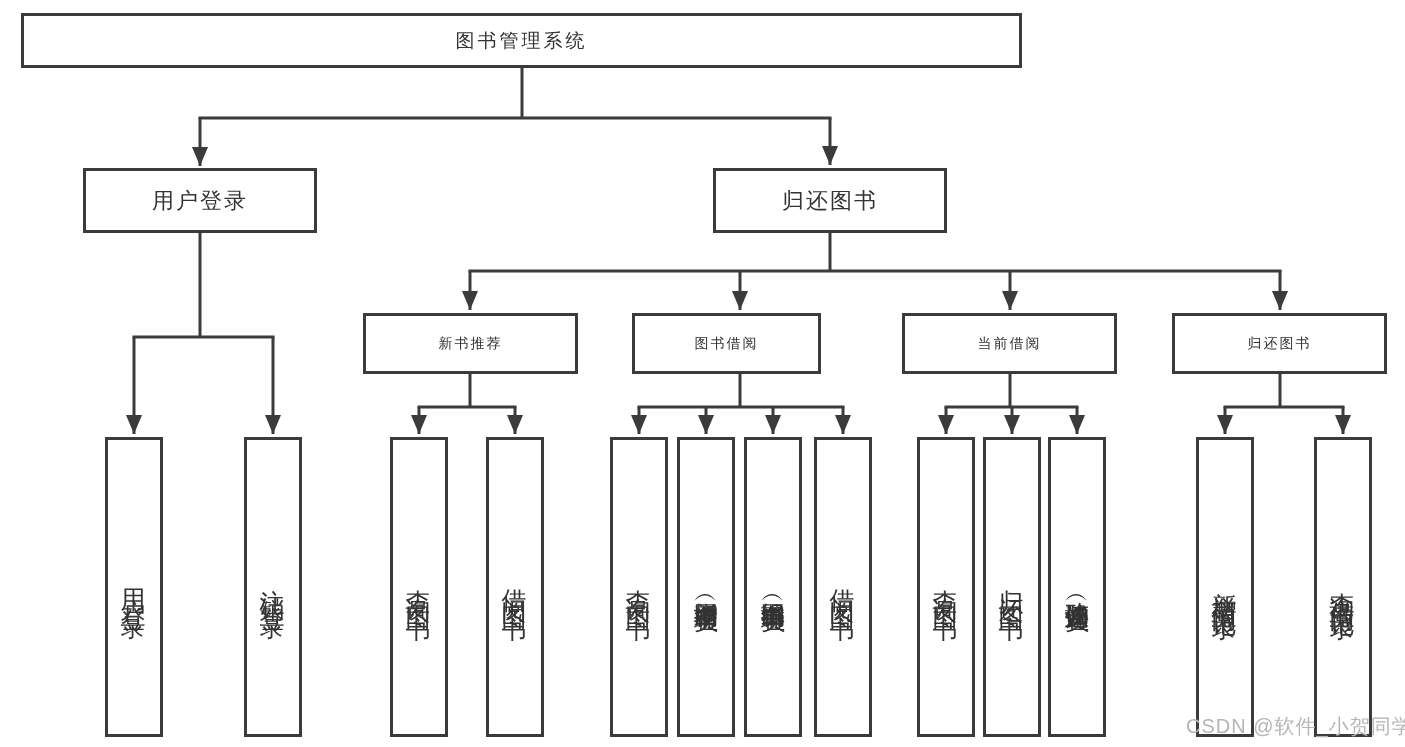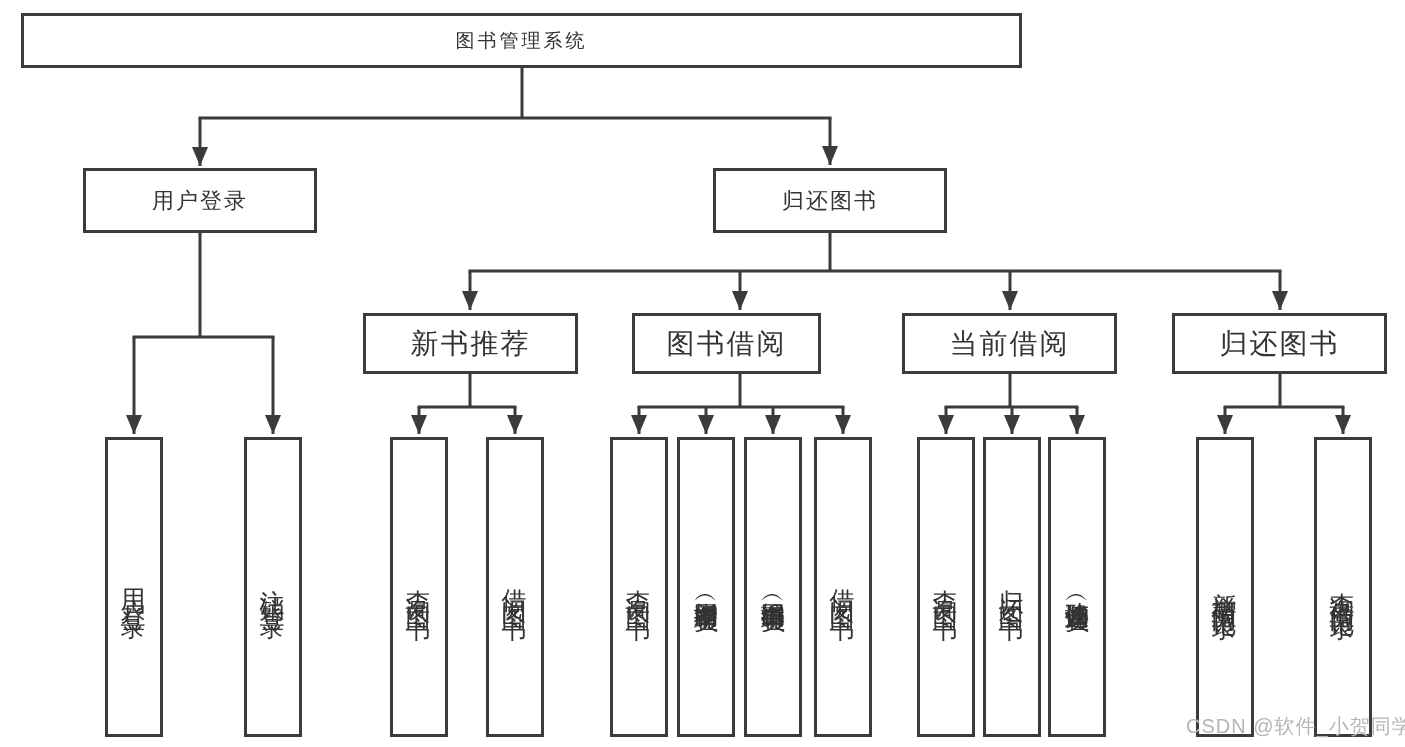--- a/index.html
+++ b/index.html
@@ -32,21 +32,21 @@
     align-items: center;
     justify-content: center;
     text-align: center;
   }
   .box .lbl {
     color: #333333;
     white-space: nowrap;
   }
   .root-box .lbl   { font-size: 19px; letter-spacing: 3px; }
   .l1-box .lbl     { font-size: 22px; letter-spacing: 2px; }
-  .l2-box .lbl     { font-size: 28px; letter-spacing: 2px; }
+  .l2-box .lbl     { font-size: 14px; letter-spacing: 2px; }
   .leaf-box .lbl {
     writing-mode: vertical-rl;
     text-orientation: mixed;
     font-size: 25px;
     white-space: nowrap;
   }
   .ls-a .lbl { letter-spacing: 9px; }   
   .ls-b .lbl { letter-spacing: 5px; }   
   .ls-c .lbl { letter-spacing: 1px; font-size: 24px; }   
   .watermark {

